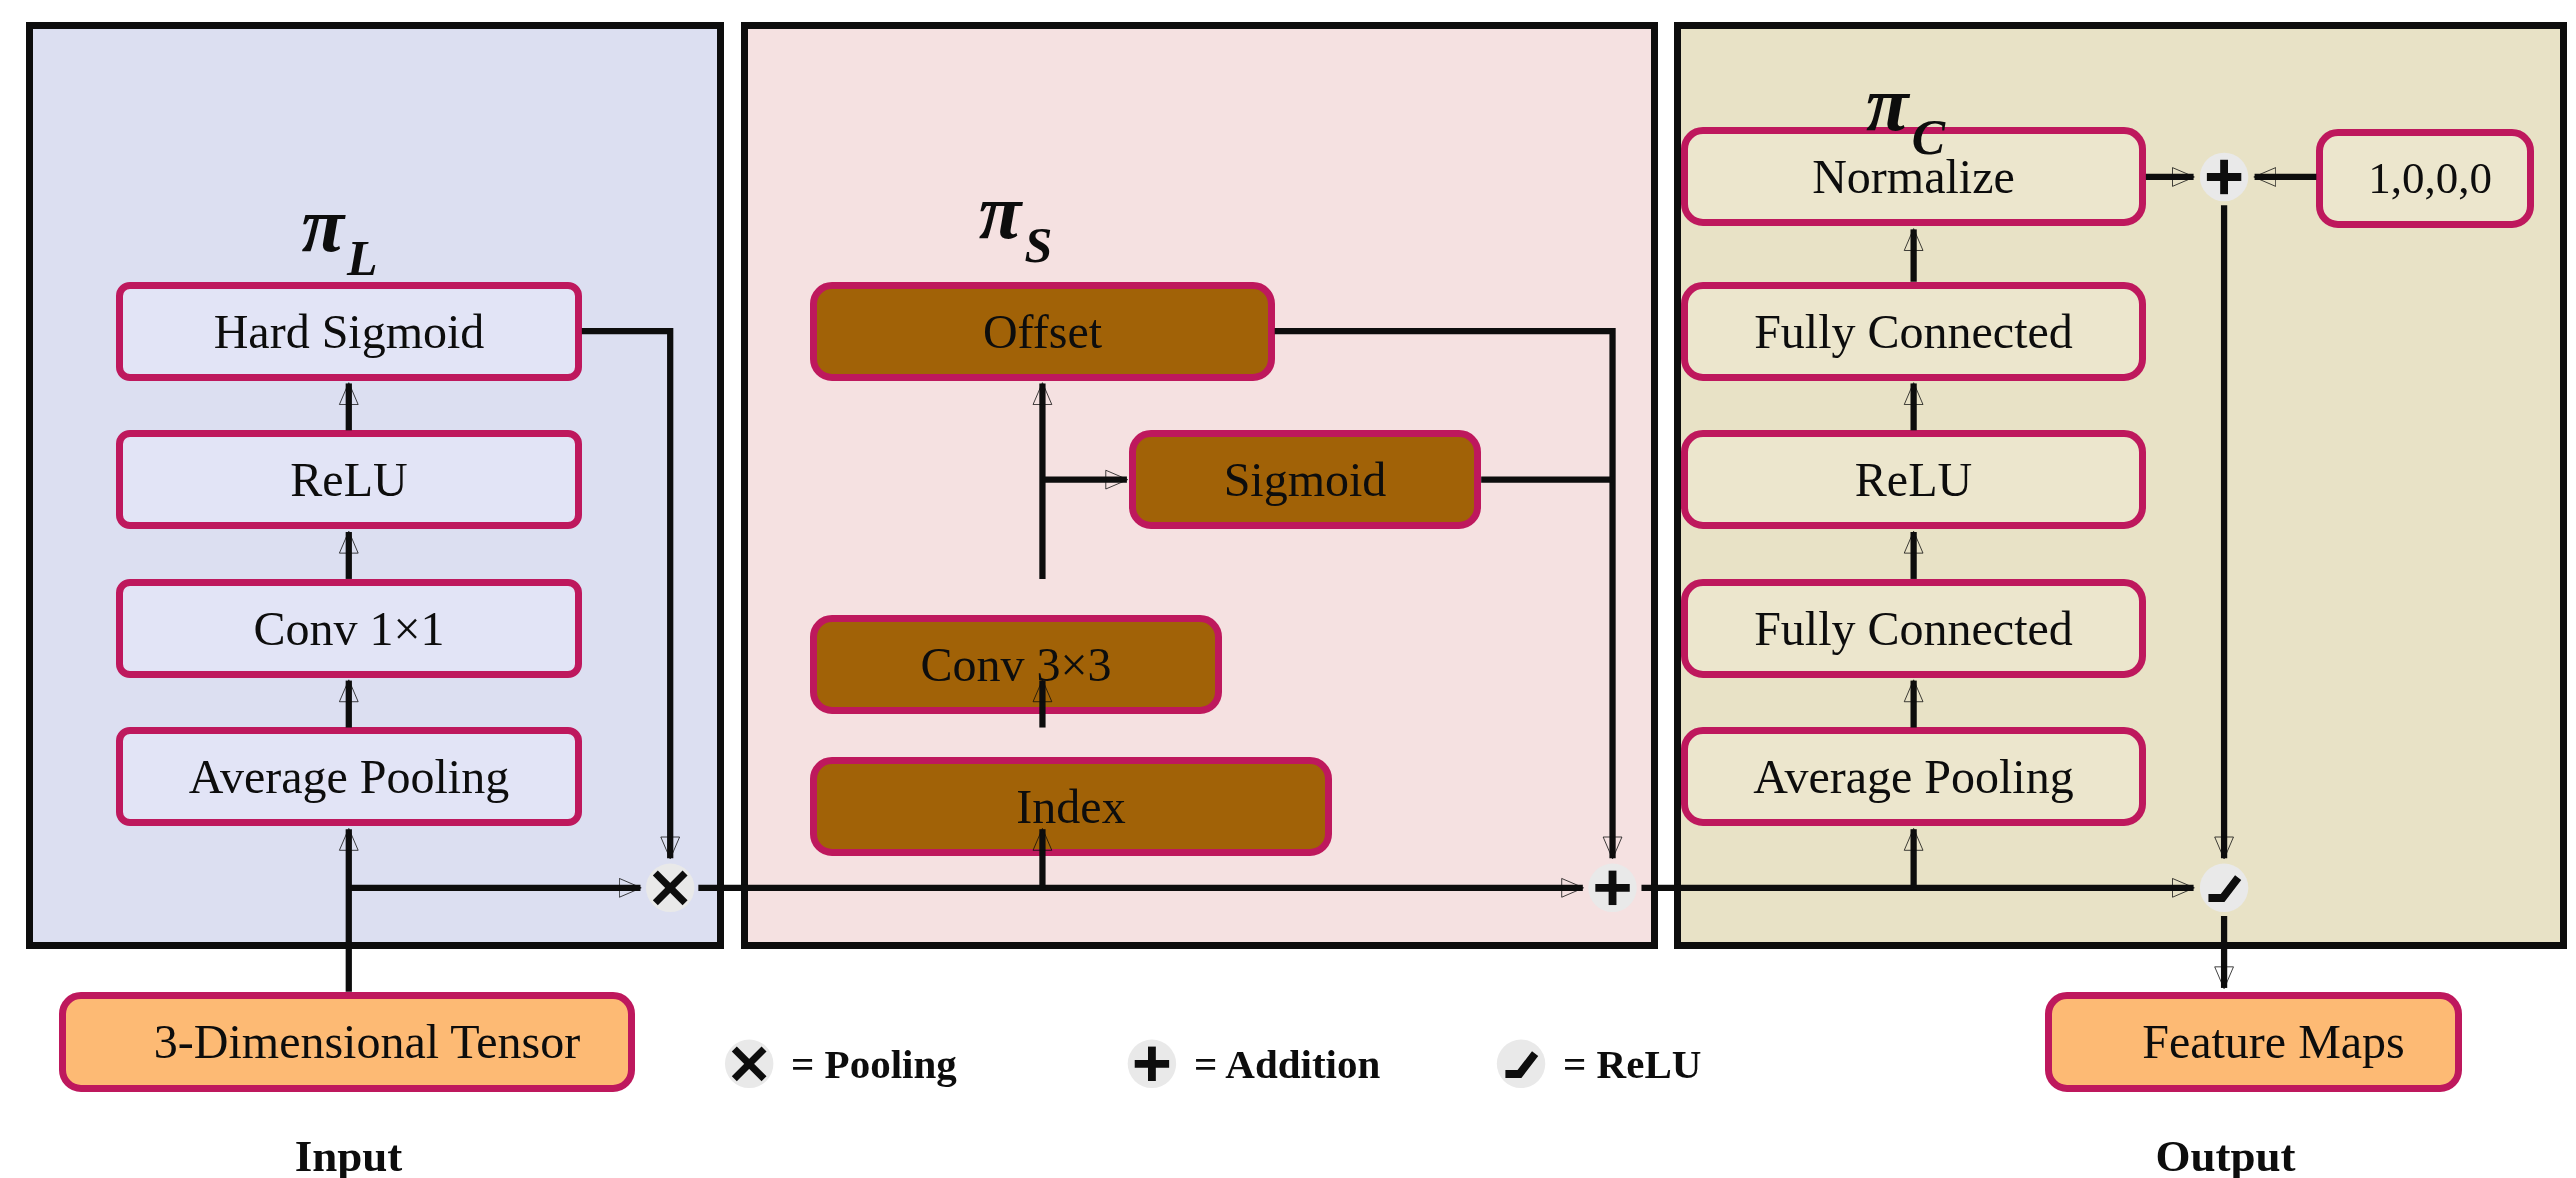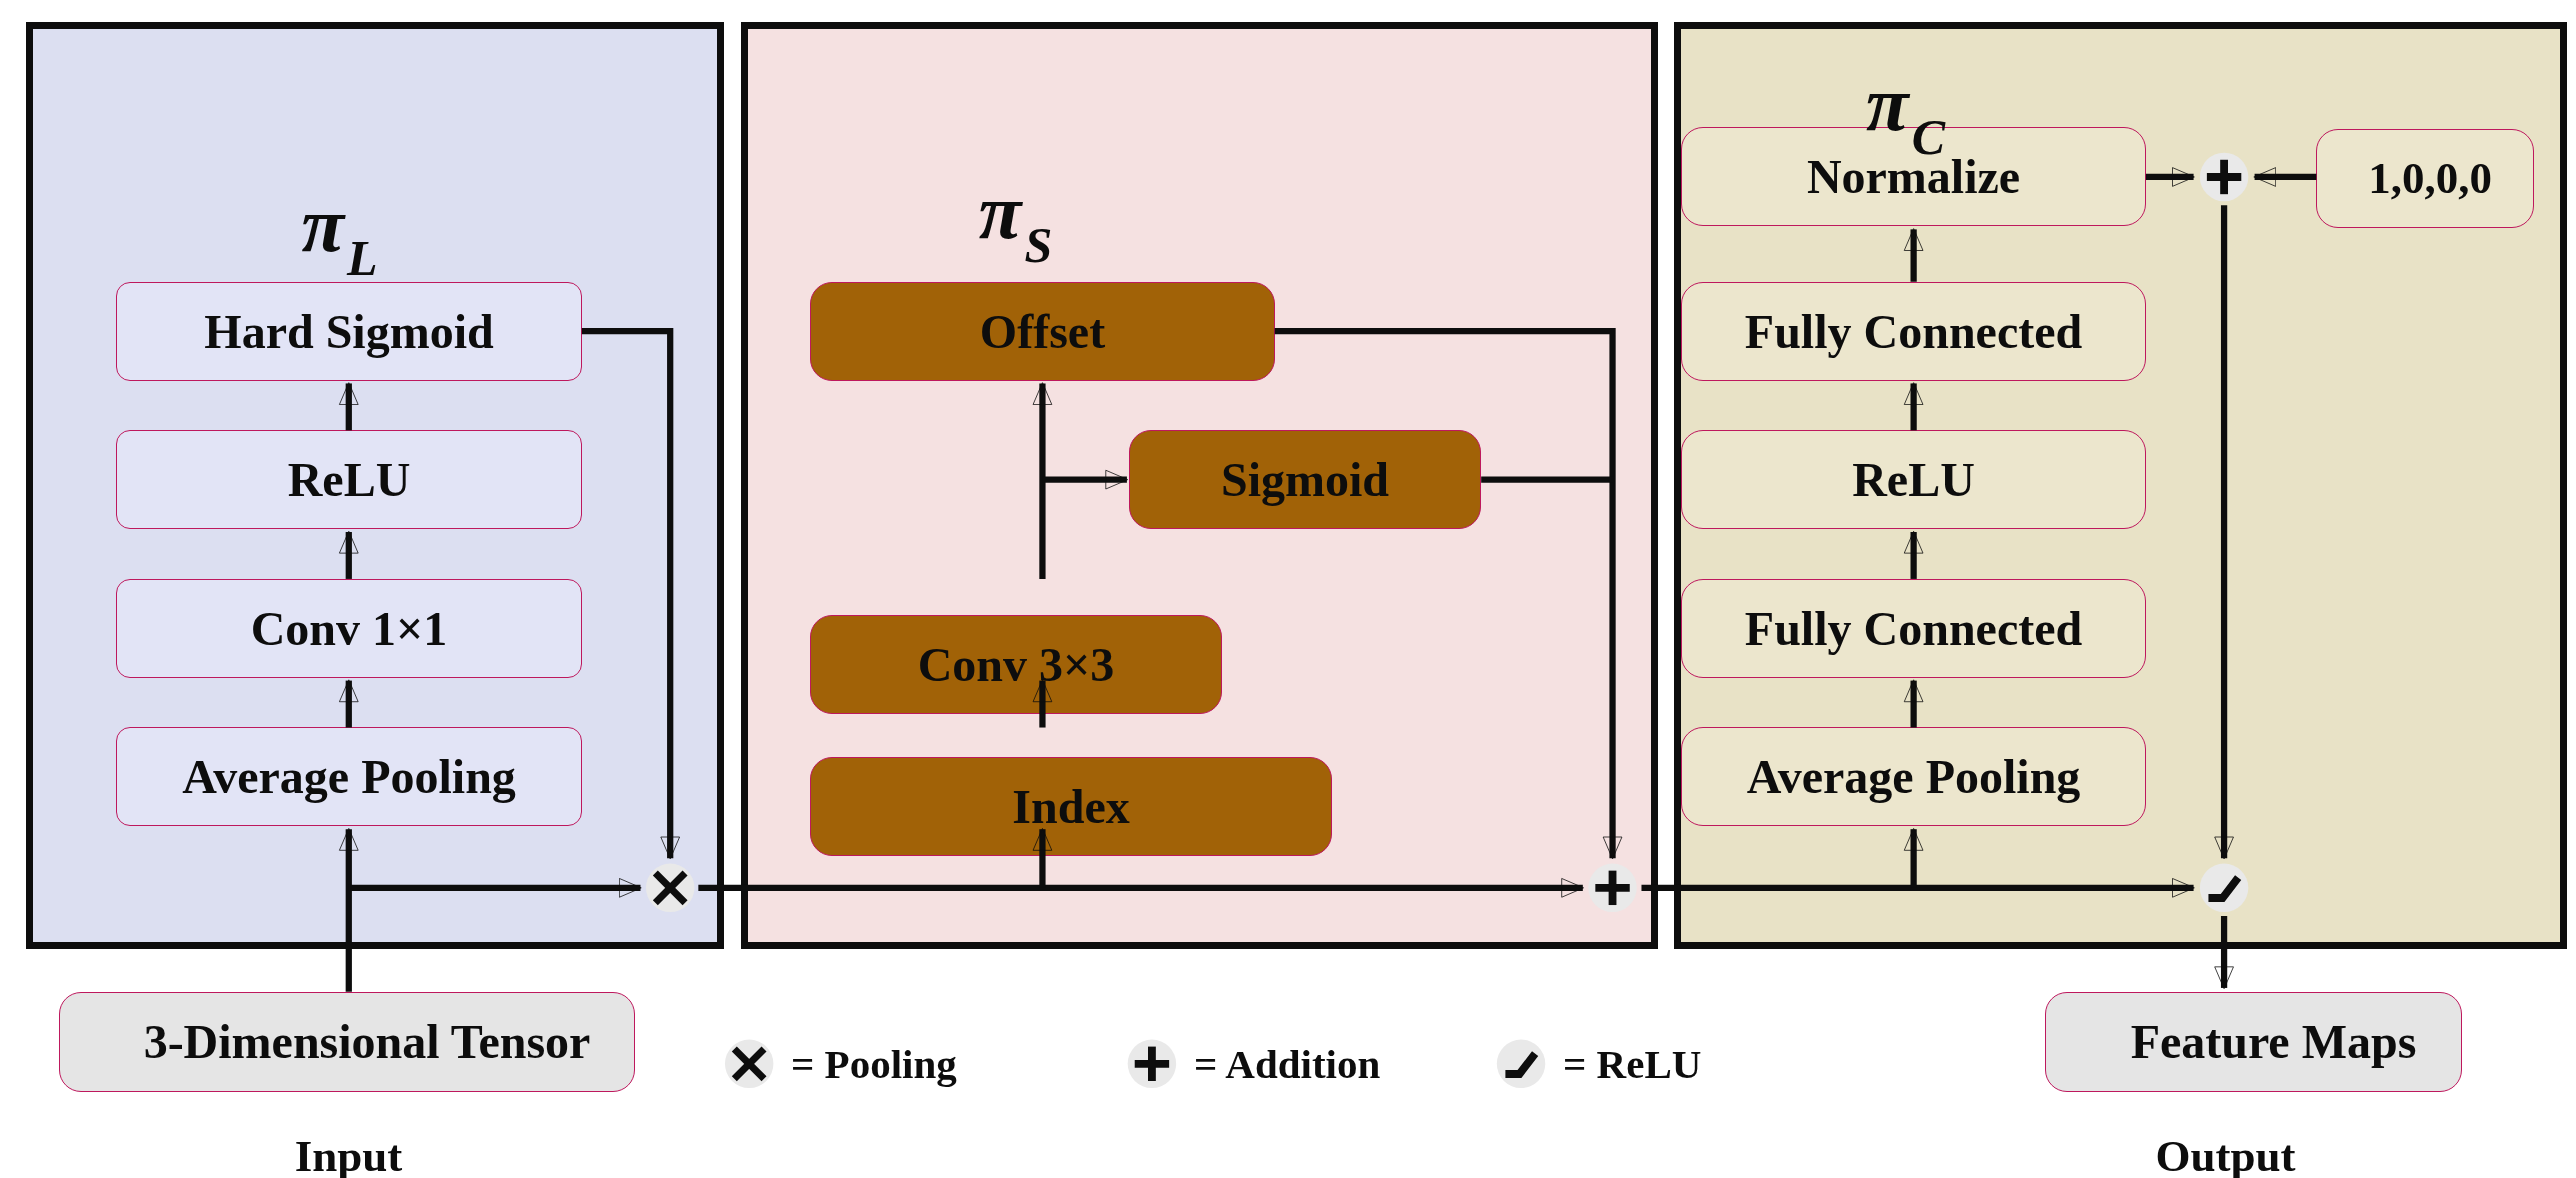--- a/index.html
+++ b/index.html
@@ -6,27 +6,27 @@
   body{width:2576px;height:1179px;position:relative;overflow:hidden;
        font-family:"Liberation Serif","DejaVu Serif",serif;color:#0d0d0d;}
   .panel{position:absolute;top:22px;height:927px;border:7px solid #0d0d0d;box-sizing:border-box;z-index:1;}
   .panel-left{left:26px;width:698px;background:#dcdff1;}
   .panel-middle{left:741px;width:917px;background:#f5e1e1;}
   .panel-right{left:1674px;width:893px;background:#e8e2c6;}
   .ptitle{position:absolute;width:188px;height:117px;text-align:center;z-index:4;
           font-style:italic;font-weight:bold;line-height:117px;}
   .ptitle .pi{font-size:78px;}
   .ptitle .pisub{font-size:50px;position:relative;top:23.5px;left:3.1px;}
-  .blk{position:absolute;height:99px;border:1px solid #be185d;border-radius:22px;box-sizing:border-box;
+  .blk{position:absolute;height:99px;border:7px solid #be185d;border-radius:22px;box-sizing:border-box;
        display:flex;align-items:center;justify-content:center;
-       font-weight:bold;font-size:48px;z-index:3;line-height:1;white-space:nowrap;}
+       font-weight:normal;font-size:48px;z-index:3;line-height:1;white-space:nowrap;}
   .blk-l{background:#e2e4f6;border-radius:14px;}
   .blk-m{background:#a16207;}
   .blk-r{background:#ece6cd;}
-  .blk-w{background:#e5e5e5;padding-left:40px;}
+  .blk-w{background:#fdba74;padding-left:40px;}
   .iolabel{position:absolute;width:313px;text-align:center;font-weight:bold;font-size:45px;z-index:4;margin-top:16px;}
   .legend-label{position:absolute;font-weight:bold;font-size:41px;line-height:52px;z-index:4;white-space:nowrap;}
   #overlay{position:absolute;left:0;top:0;z-index:5;}
   #overlay path, #overlay line, #overlay polyline{stroke:#0d0d0d;fill:none;}
 </style>
 </head>
 <body>
 
 <div class="panel panel-left"></div>
 <div class="panel panel-middle"></div>

